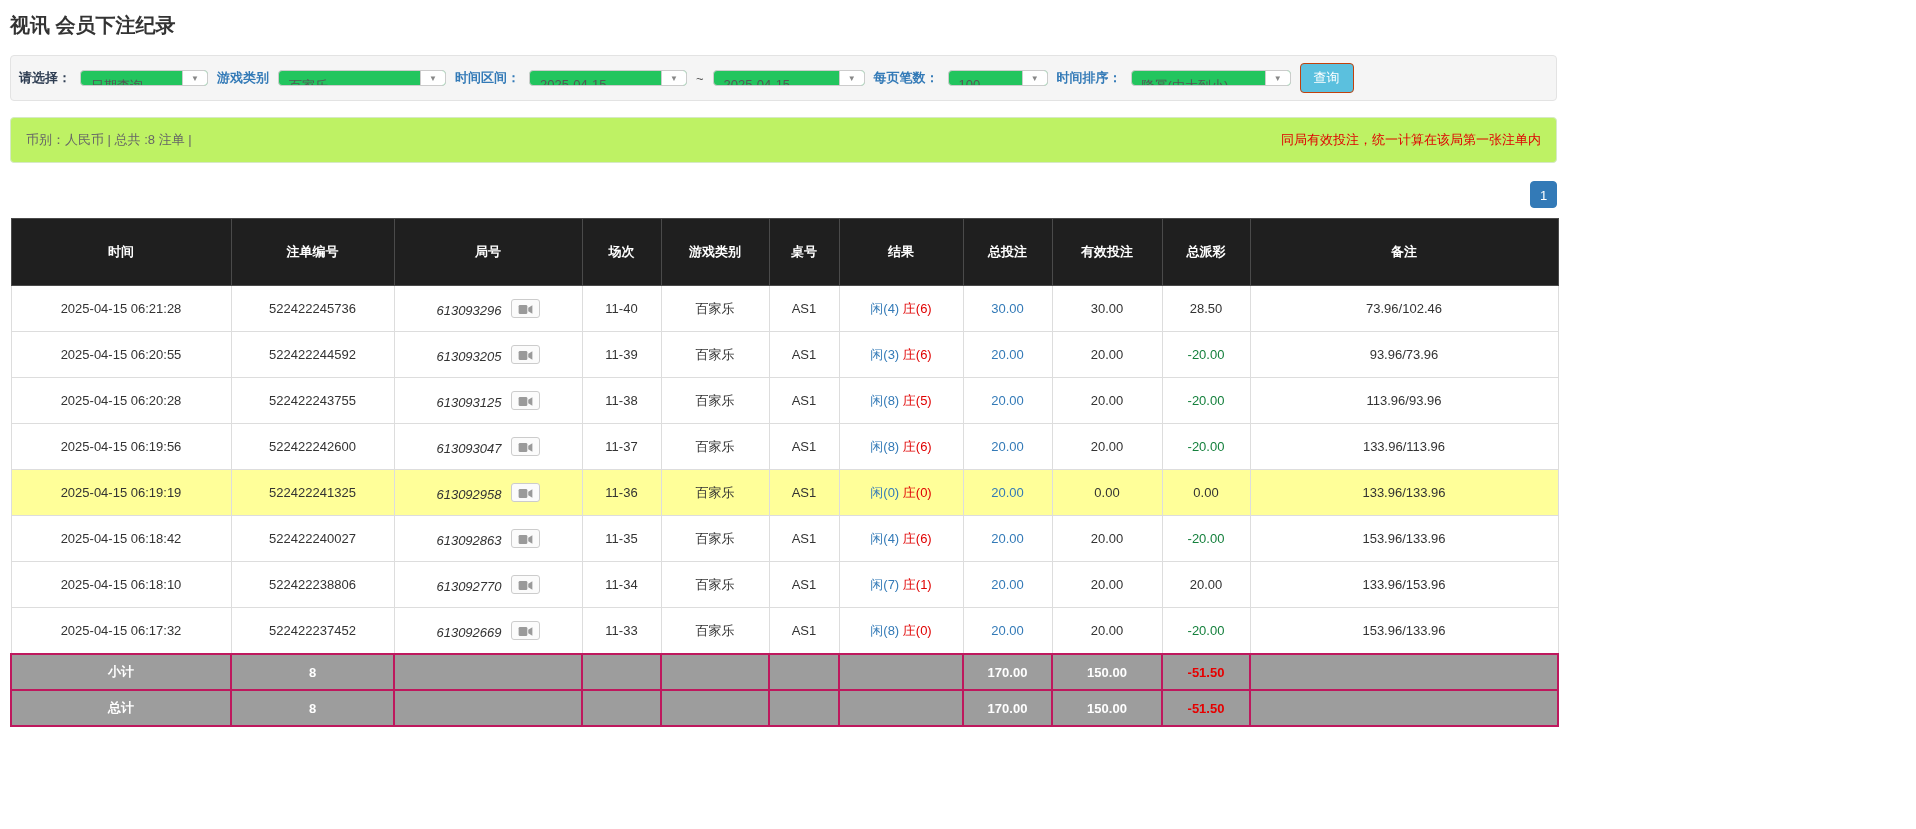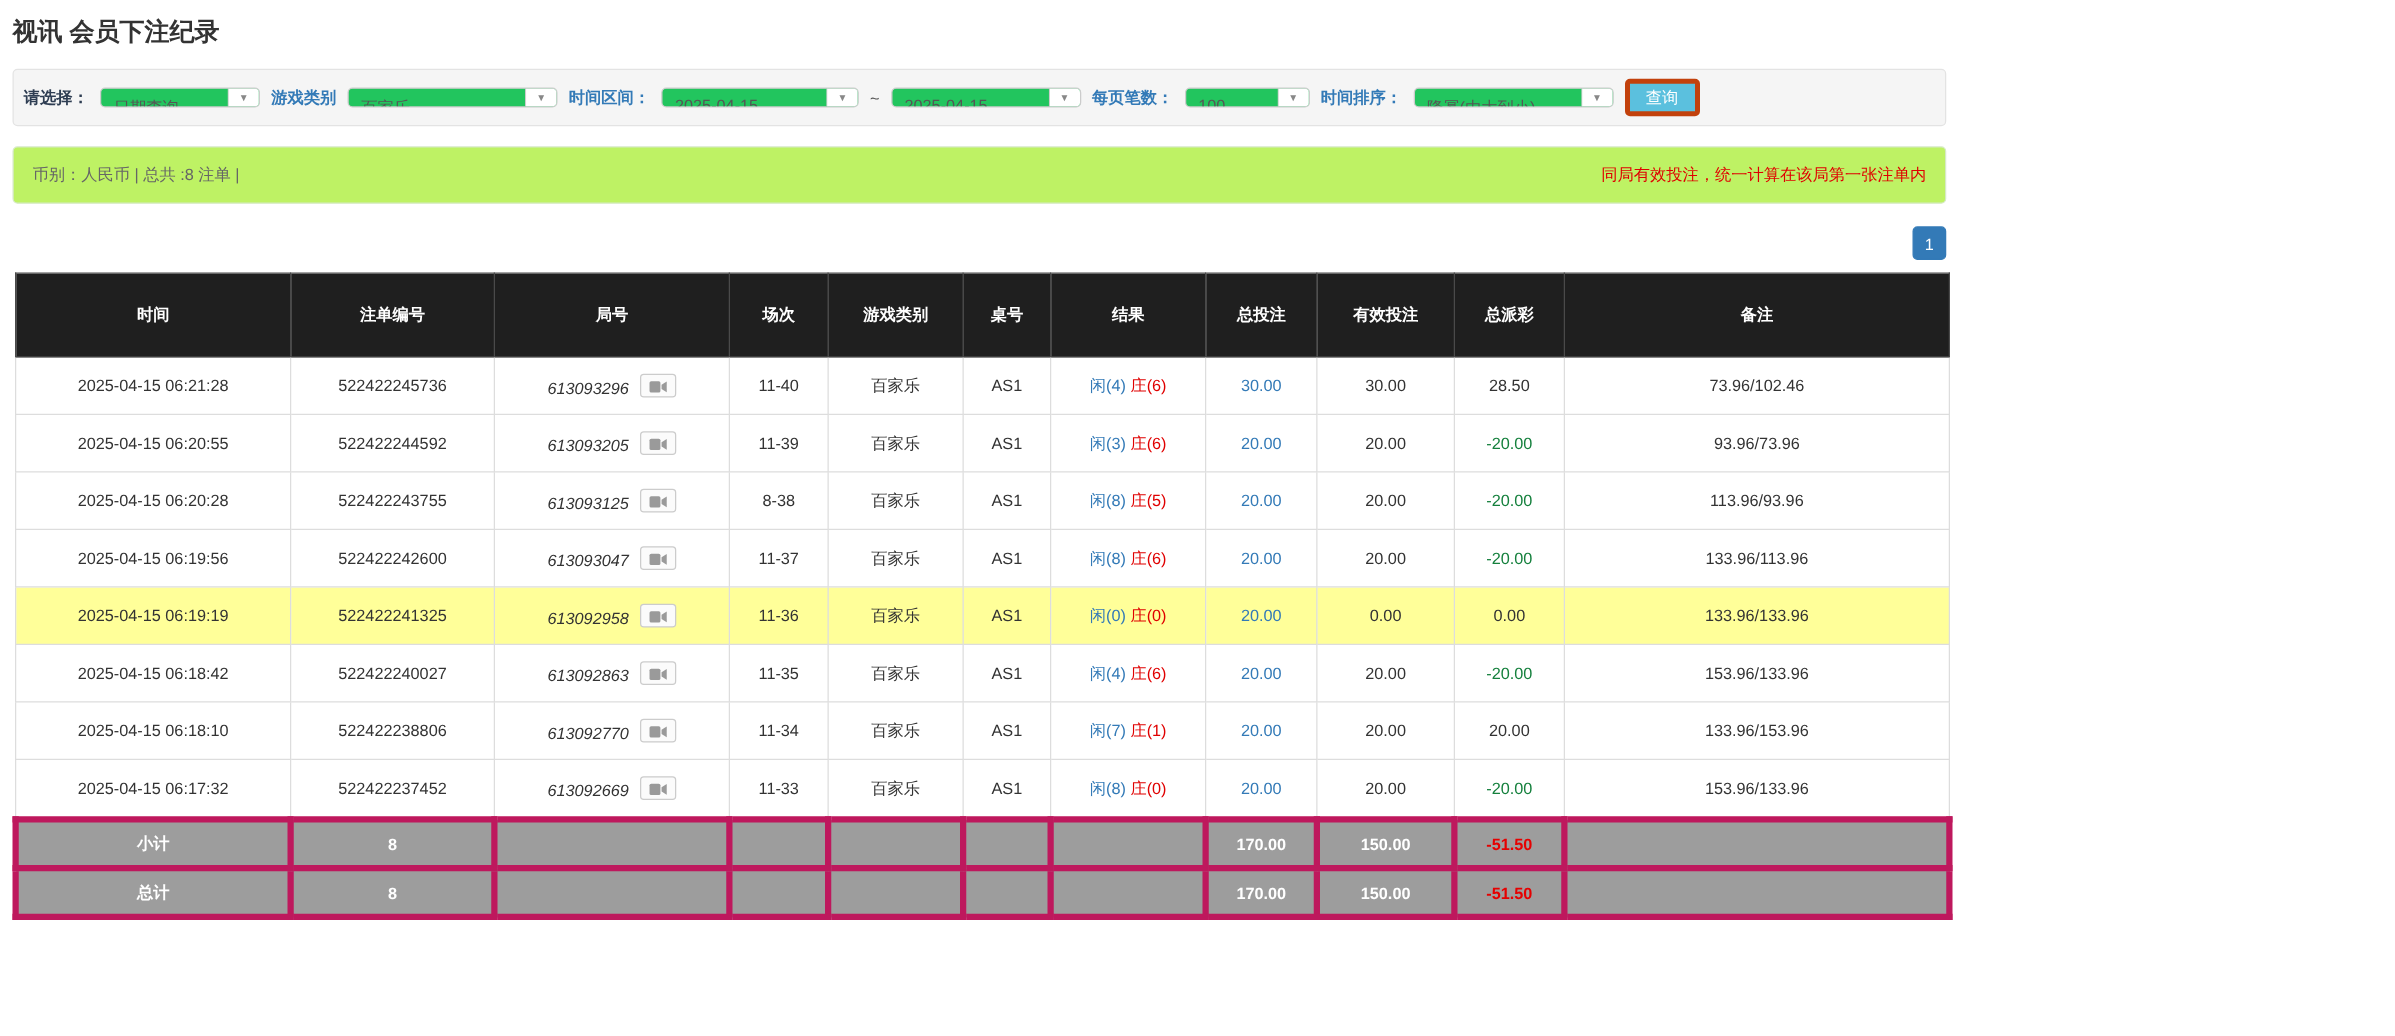--- a/index.html
+++ b/index.html
@@ -26,21 +26,21 @@
     display:inline-flex; align-items:stretch; background:#22c55e;
     border:1px solid #ccc; border-radius:4px; height:16px; color:#555;
   }
   .combo .val { padding:6px 10px 0 10px; flex:1; white-space:nowrap; overflow:hidden; }
   .combo .caret-btn {
     width:25px; border:none; border-left:1px solid #ccc; background:#fff;
     color:#888; font-size:8px; cursor:pointer; border-radius:0 3px 3px 0; padding:0;
   }
   .tilde { color:#555; }
   .btn-search {
-    background:#5bc0de; border:4px solid #c2410c; color:#fff;
+    background:#5bc0de; border:1px solid #c2410c; color:#fff;
     border-radius:4px; height:30px; padding:0 13px; font-size:13px; cursor:pointer;
   }
 
   
   .alert {
     background:#bef264; border:1px solid #d6e9c6; border-radius:4px;
     padding:13px 15px; display:flex; justify-content:space-between; align-items:center;
     font-size:13px; margin-bottom:18px;
   }
   .alert .info { color:#666; }
@@ -69,21 +69,21 @@
   .bet-link { color:#337ab7; cursor:pointer; text-decoration:none; }
   .res-player { color:#337ab7; }
   .res-banker { color:#e00000; }
   .round-wrap { display:inline-flex; align-items:flex-end; gap:9px;font-style:italic; }
   .video-btn {
     border:1px solid #ccc; background:#fbfbfb; border-radius:3px;
     padding:4px 6px 2px; cursor:pointer; display:inline-flex; align-items:center;
   }
   tfoot td {
     background:#9d9d9d; color:#fff; font-weight:bold; text-align:center;
-    padding:8px 6px; border:5px solid #be185d;
+    padding:8px 6px; border:2px solid #be185d;
   }
   tfoot td.neg { color:#e60000; }
 </style>
 </head>
 <body>
 
 <div class="container">
 
   <h1 class="page-title">视讯 会员下注纪录</h1>
 
@@ -212,21 +212,21 @@
           <td>522422243755</td>
           <td><span class="round-wrap">
               <span>613093125</span>
               <button class="video-btn">
                 <svg width="15" height="11" viewBox="0 0 16 12">
                   <rect x="0.5" y="1" width="9.5" height="10" rx="1.5" fill="#9a9a9a"></rect>
                   <path d="M11 4.2 L15.5 1.3 V10.7 L11 7.8 Z" fill="#9a9a9a"></path>
                 </svg>
               </button>
             </span></td>
-          <td>8-38</td>
+          <td>11-38</td>
           <td>百家乐</td>
           <td>AS1</td>
           <td><span class="res-player">闲(8)</span> <span class="res-banker">庄(5)</span></td>
           <td><a class="bet-link">20.00</a></td>
           <td>20.00</td>
           <td class="neg">-20.00</td>
           <td>113.96/93.96</td>
         </tr>
         <tr>
           <td>2025-04-15 06:19:56</td>

